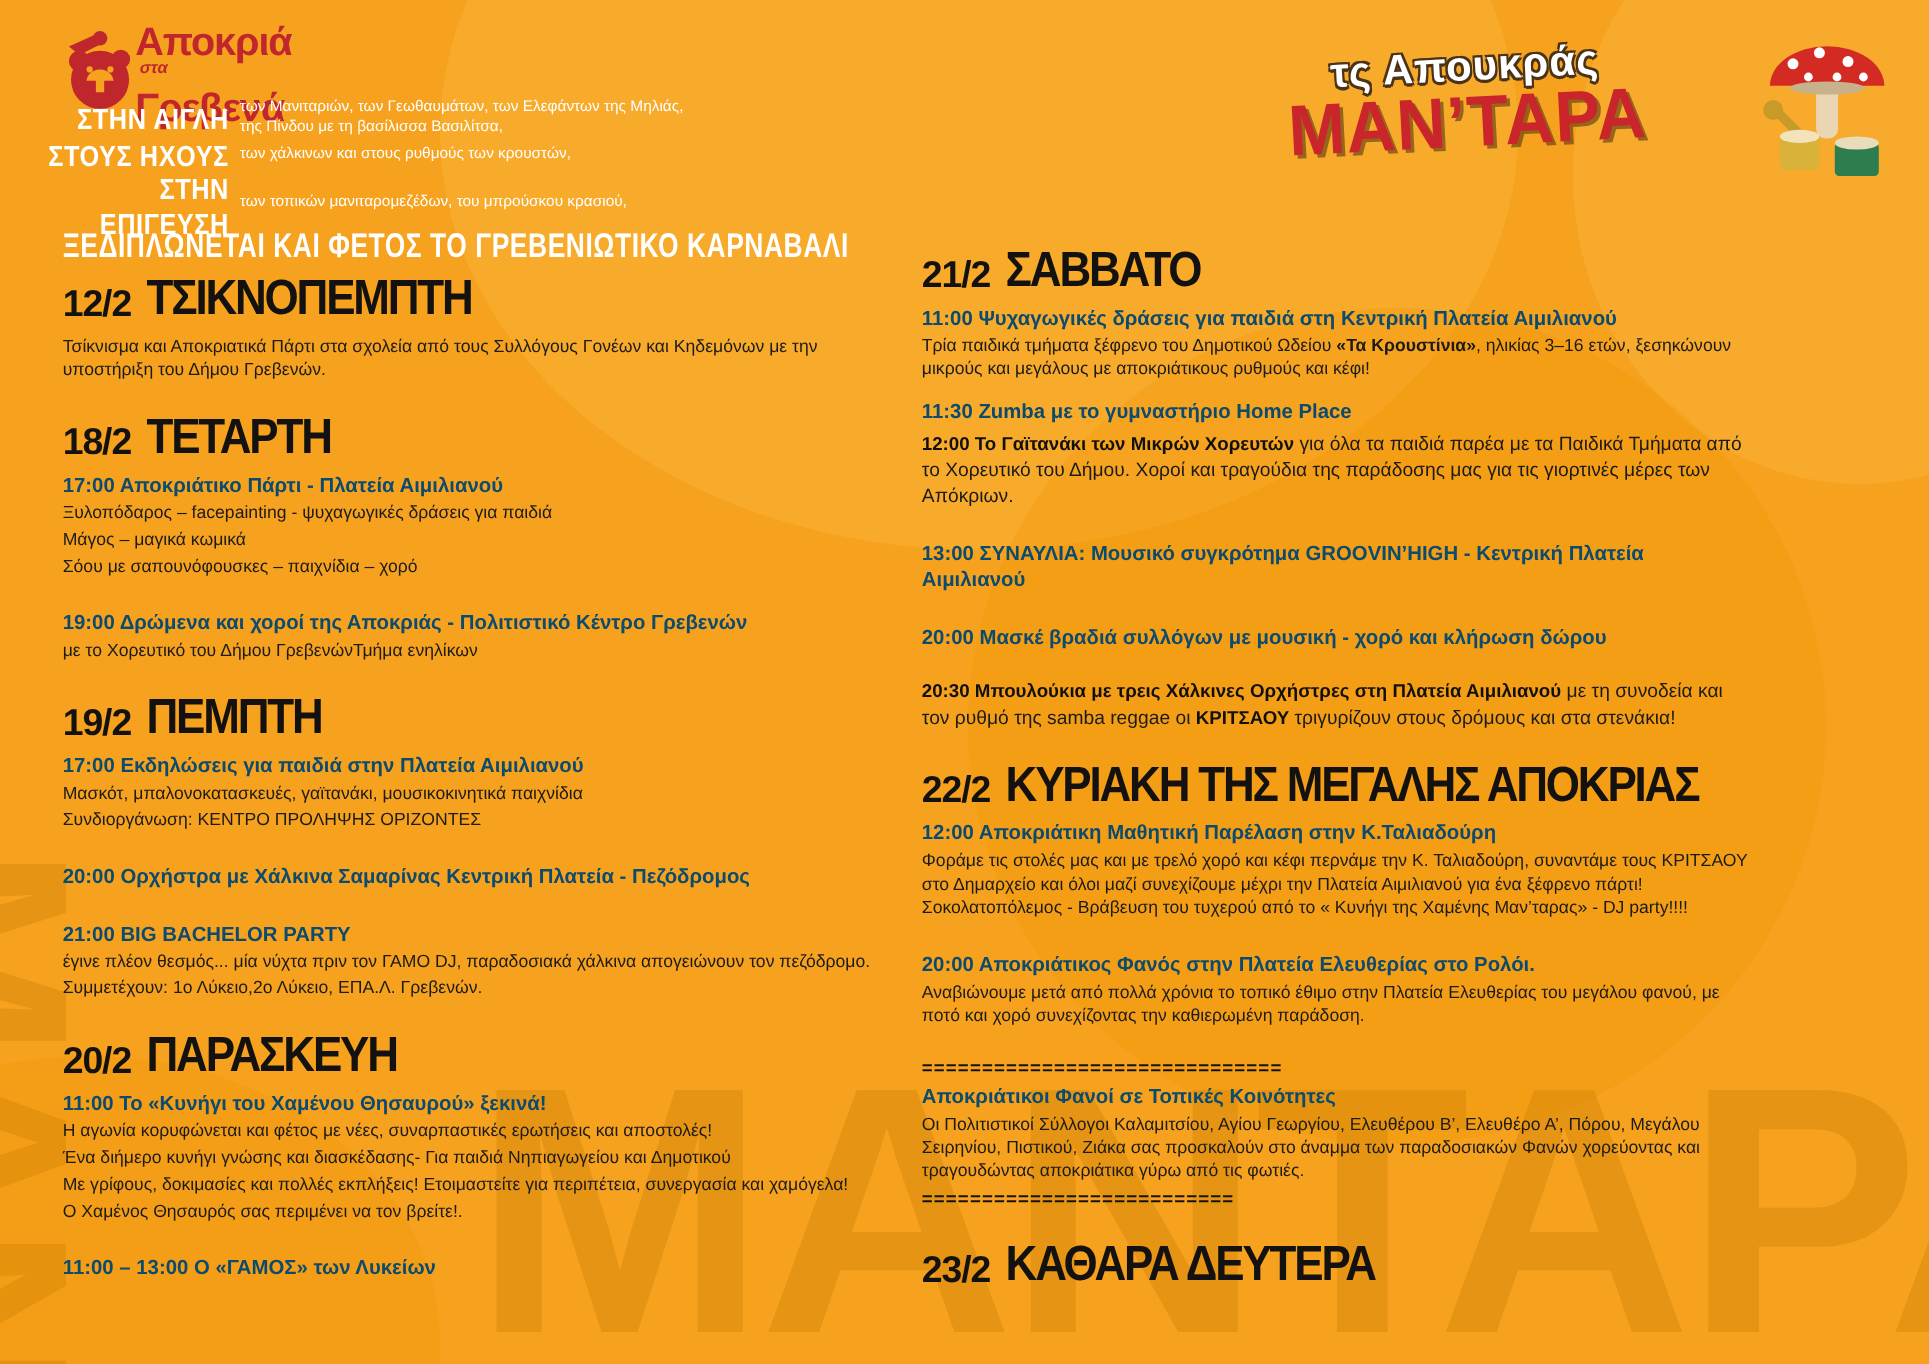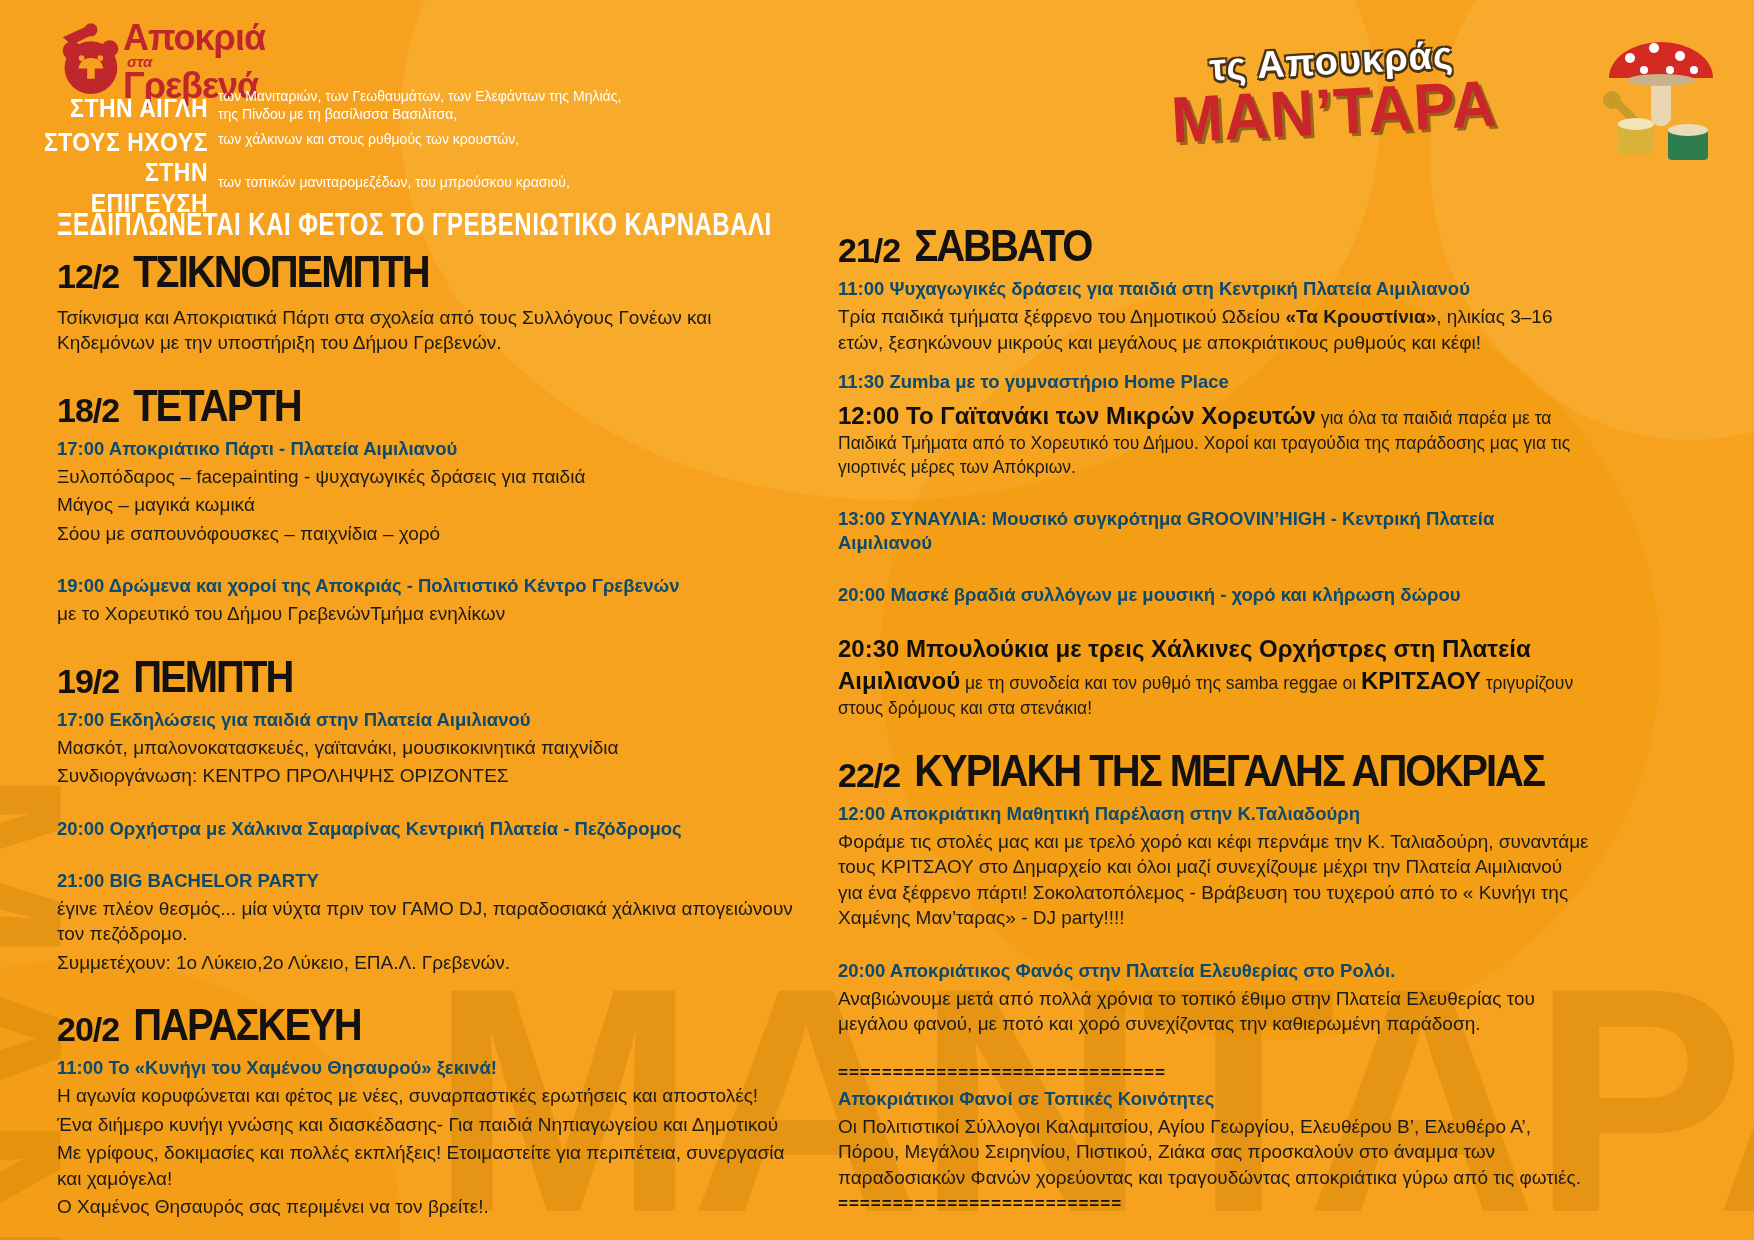--- a/index.html
+++ b/index.html
@@ -15,21 +15,21 @@
   .blob2{left:880px;top:280px;width:780px;height:760px;background:#f19203;opacity:.28;}
   .blob3{left:-240px;top:960px;width:640px;height:520px;background:#f19203;opacity:.25;}
   .blob4{left:1430px;top:-120px;width:520px;height:560px;background:#f8ac2e;opacity:.8;}
   
   .wm{position:absolute;font-weight:bold;color:rgba(206,125,2,.38);line-height:1;white-space:nowrap;pointer-events:none;letter-spacing:-6px;}
   .wm-vert{left:96px;top:770px;font-size:230px;transform:rotate(90deg);transform-origin:left top;}
   .wm-bottom{left:430px;top:940px;font-size:320px;}
   
   .brand{position:absolute;left:57px;top:20px;display:flex;align-items:center;}
   .brand-text{color:#c0272d;font-weight:bold;font-size:36px;line-height:.98;letter-spacing:-1px;}
-  .brand-mid{display:block;font-size:15px;font-style:italic;font-weight:bold;letter-spacing:0;margin:2px 0 0 4px;line-height:.7;}
+  .brand-mid{display:block;font-size:15px;font-style:italic;font-weight:bold;letter-spacing:0;margin:2px 0 12px 4px;line-height:.7;}
   
   .intro{position:absolute;left:40px;top:88px;width:760px;}
   .intro-row{display:flex;align-items:center;margin-bottom:2px;}
   .intro-label{flex:none;width:168px;text-align:right;color:#fff;font-weight:bold;font-size:23px;letter-spacing:.5px;transform:scaleY(1.15);transform-origin:right top;padding-top:1px;}
   .intro-text{color:#fff;font-size:14px;line-height:1.28;margin-left:10px;}
   .headline{position:absolute;left:57px;top:206px;color:#fff;font-weight:bold;font-size:24px;letter-spacing:.5px;transform:scaleY(1.3);transform-origin:left top;white-space:nowrap;}
   
   .mantara{position:absolute;left:1170px;top:40px;transform:rotate(-3deg);text-align:center;}
   .mantara-top{color:#fff;font-weight:bold;font-size:38px;letter-spacing:1px;
     text-shadow:-2px -2px 0 #4a3317,2px -2px 0 #4a3317,-2px 2px 0 #4a3317,2px 2px 0 #4a3317,0 3px 0 #4a3317;}
@@ -41,23 +41,23 @@
   .col-left{left:57px;top:252px;width:748px;}
   .col-right{left:838px;top:226px;width:752px;}
   .day{margin-top:0;}
   .day + .day{margin-top:30px;}
   .day-head{display:flex;align-items:baseline;gap:14px;color:#141210;}
   .day-date{font-weight:bold;font-size:34px;letter-spacing:-1px;}
   .day-name{font-weight:bold;font-size:40px;letter-spacing:-2px;transform:scaleY(1.12);transform-origin:left bottom;white-space:nowrap;}
   .ev{font-weight:bold;font-size:18.5px;color:#0c4a6e;margin:15px 0 3px;line-height:1.3;}
   .ev.first{margin-top:6px;}
   .ev.gap{margin-top:28px;}
-  .dt{font-size:19px;color:#1d1b18;margin:3px 0;line-height:1.34;}
+  .dt{font-size:16px;color:#1d1b18;margin:3px 0;line-height:1.34;}
   .mix{font-size:17.5px;color:#1d1b18;margin:15px 0 3px;line-height:1.34;}
-  .mix b{font-size:24px;color:#11100e;}
+  .mix b{font-size:17px;color:#11100e;}
   .sep{font-weight:bold;font-size:17px;letter-spacing:1px;color:#141210;margin:26px 0 4px;}
 </style>
 </head>
 <body>
 
 <div class="page">
 
   <div class="blob blob1"></div>
   <div class="blob blob4"></div>
   <div class="blob blob2"></div>

